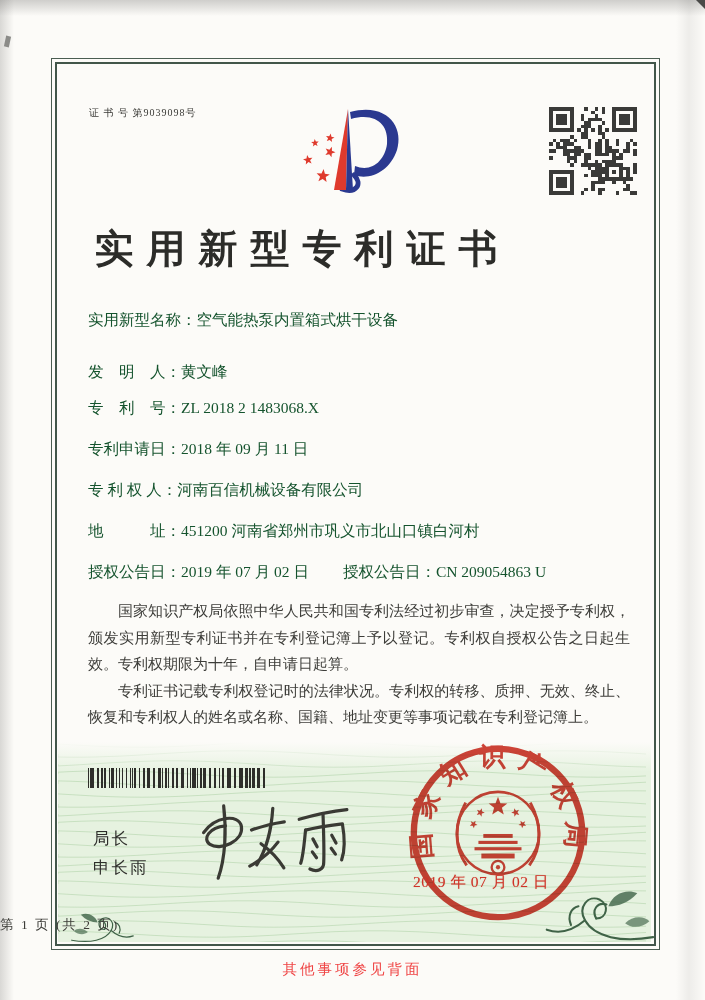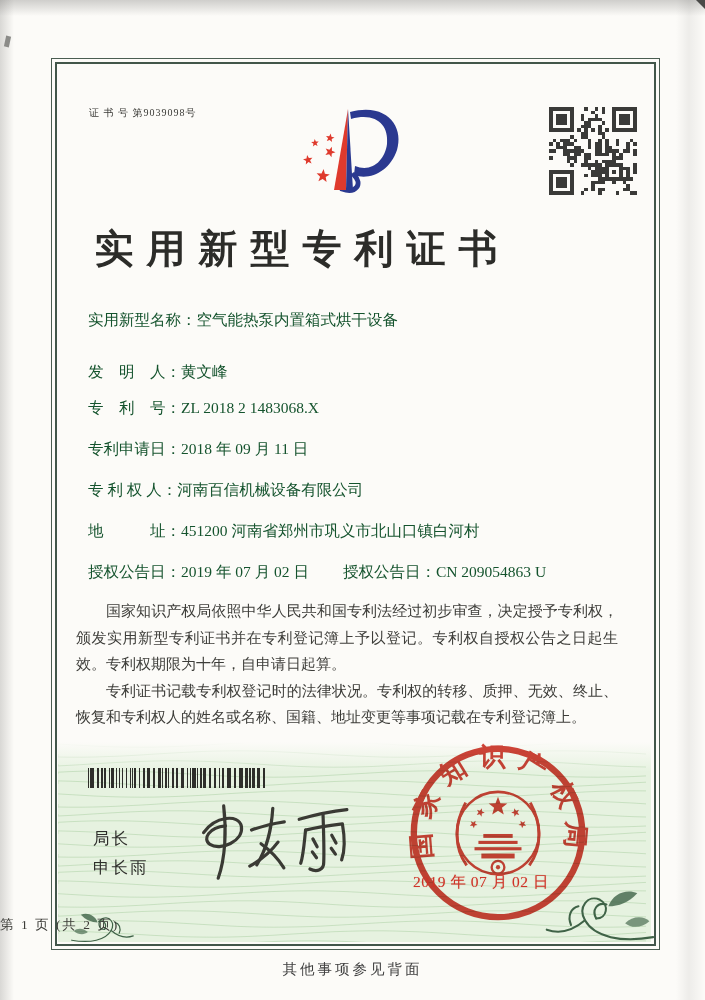--- a/index.html
+++ b/index.html
@@ -34,21 +34,21 @@
 
   .fields{position:absolute;left:88px;top:310px;width:545px;z-index:2;color:#14532d;font-size:15.5px;}
   .frow{height:20px;line-height:20px;white-space:pre;margin-top:21px;}
   .frow:first-child{margin-top:0;}
   .frow.g1{margin-top:32px;}
   .frow.g2{margin-top:16px;}
   .flabel{display:inline-block;}
   .fvalue{display:inline;}
   .fpair2{margin-left:34px;}
 
-  .paras{position:absolute;left:76px;top:598px;width:542px;z-index:2;
+  .paras{position:absolute;left:88px;top:598px;width:542px;z-index:2;
     font-size:15px;line-height:26.5px;color:#3d3d39;text-align:justify;}
   .paras p{margin:0;text-indent:2em;}
 
   
   .band{position:absolute;left:58px;top:742px;width:593px;height:200px;z-index:1;overflow:hidden;}
   .band-fade{position:absolute;left:58px;top:742px;width:593px;height:30px;
     background:linear-gradient(180deg,#fcfbf8,rgba(252,251,248,0));z-index:1;}
   .flourish{position:absolute;z-index:2;}
   .flourish.fl-right{left:543px;top:850px;width:112px;height:94px;}
   .flourish.fl-left{left:57px;top:890px;width:92px;height:54px;transform:scaleX(-1);}
@@ -60,21 +60,21 @@
   .signer .srow{font-size:16.5px;line-height:29px;letter-spacing:2px;}
   .signature{position:absolute;left:188px;top:798px;width:185px;height:90px;z-index:4;transform:rotate(-2deg);}
 
   .seal{position:absolute;left:405px;top:740px;width:186px;height:186px;z-index:4;opacity:.93;mix-blend-mode:multiply;}
   .seal-date{position:absolute;left:413px;top:872px;z-index:5;font-size:15.5px;letter-spacing:.5px;
     color:#cf3327;white-space:pre;text-shadow:0 0 1px rgba(207,51,39,.35);}
 
   .page-no{position:absolute;left:0;top:916px;width:705px;z-index:4;
     font-size:13.5px;color:#3c3c38;letter-spacing:2px;}
   .back-note{position:absolute;left:0;top:960px;width:705px;text-align:center;z-index:2;
-    font-size:14.5px;color:#404040;letter-spacing:3px;}
+    font-size:14.5px;color:#ef4444;letter-spacing:3px;}
 </style>
 </head>
 <body>
 
 <div class="shot">
 
   <div class="edge-top"></div>
   <div class="edge-left"></div>
   <div class="edge-right"></div>
   <div class="speck-tr"></div>

